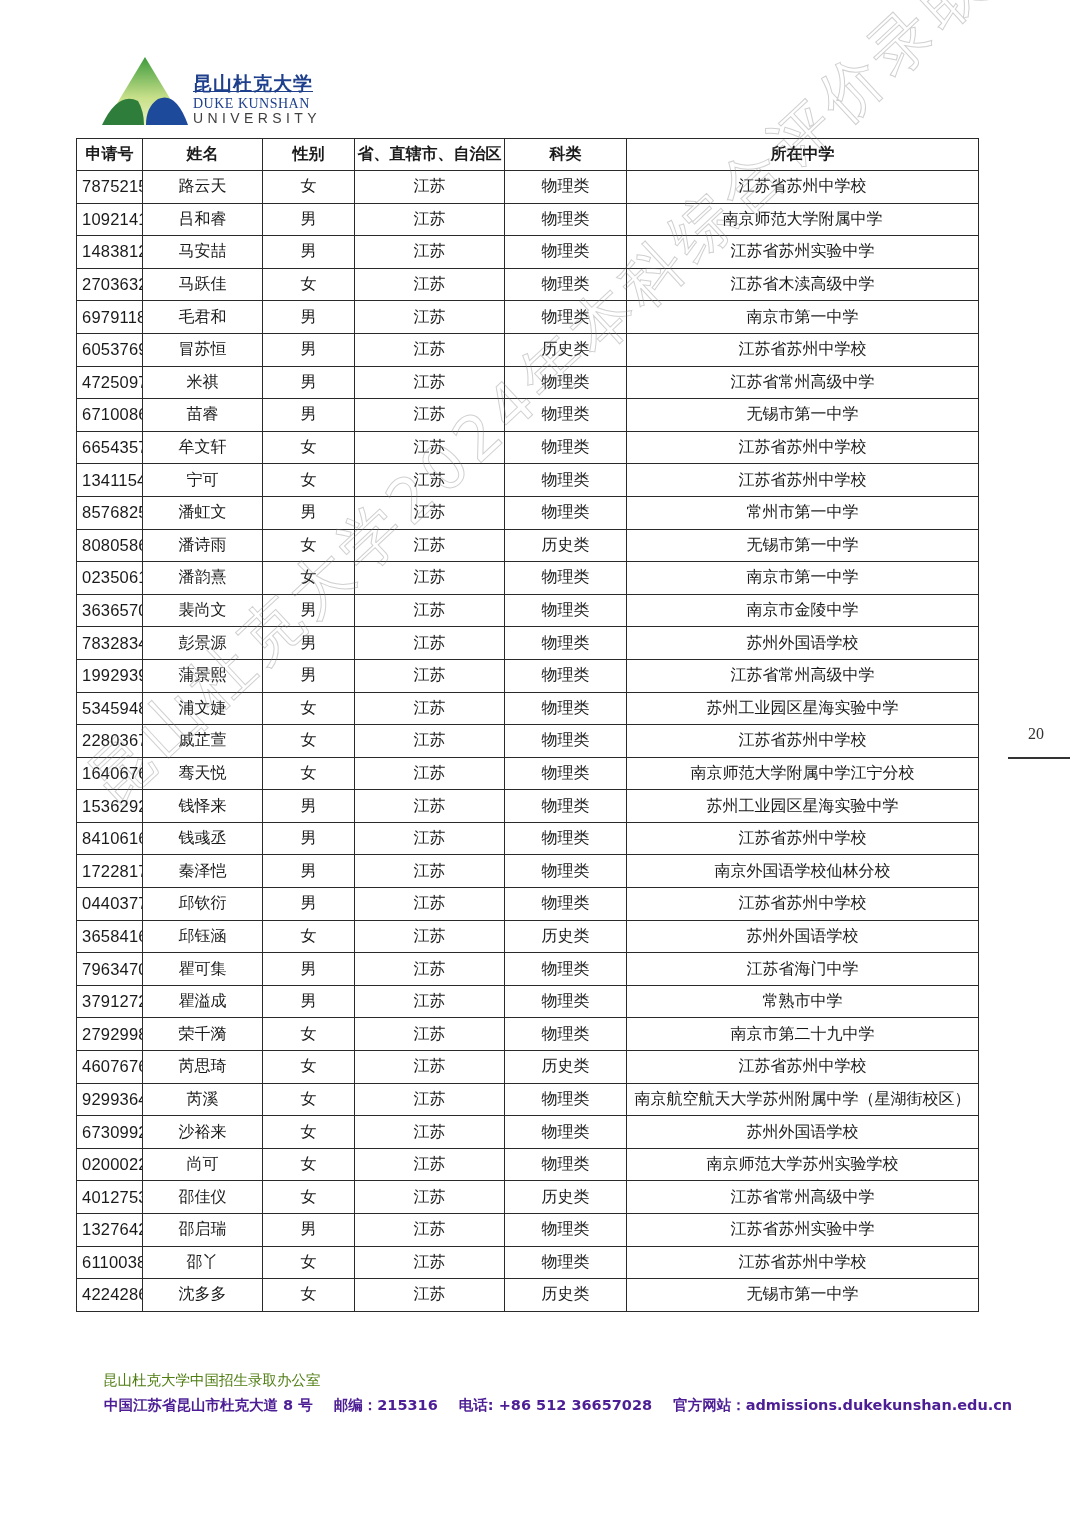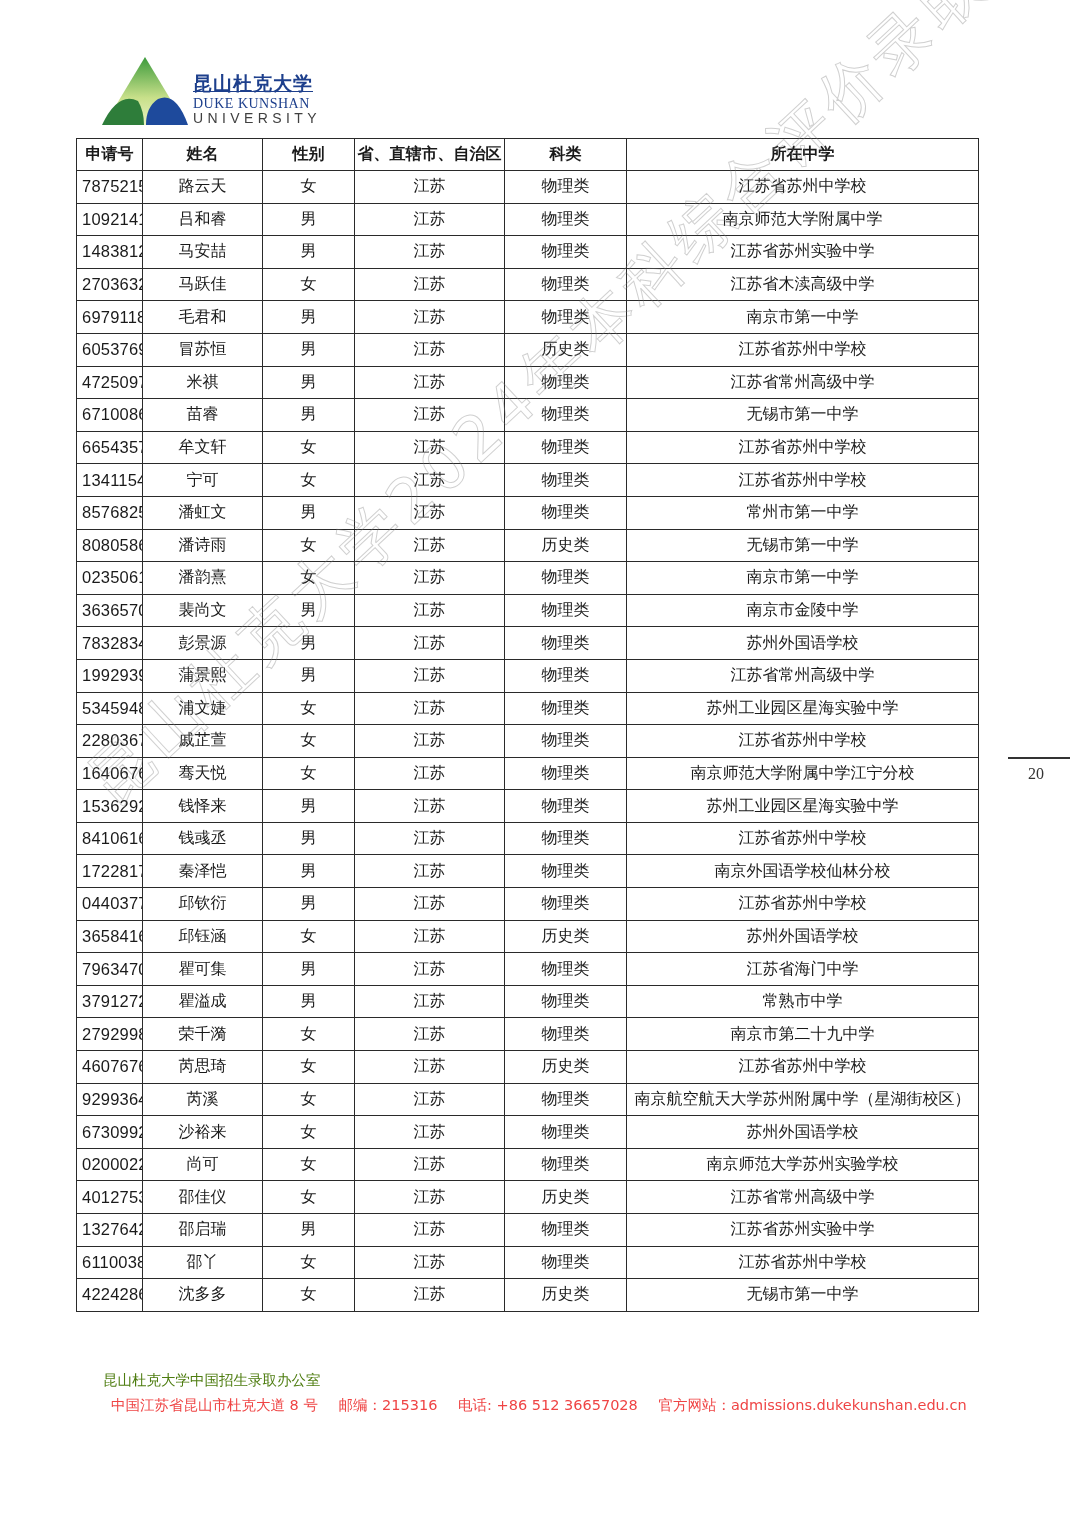--- a/index.html
+++ b/index.html
@@ -10,25 +10,25 @@
   .logo-cn { position: absolute; left: 93px; top: 16px; font-size: 19px; font-weight: bold; color: #1d3f8c; letter-spacing: 1px; white-space: nowrap; text-decoration: underline; }
   .logo-en1 { position: absolute; left: 93px; top: 41px; font-size: 14px; color: #1d3f8c; font-family: Liberation Serif, serif; letter-spacing: 0.5px; white-space: nowrap; }
   .logo-en2 { position: absolute; left: 93px; top: 55px; font-size: 14px; color: #404040; font-family: "Liberation Sans", sans-serif; letter-spacing: 4.4px; white-space: nowrap; }
 
   table.roster { position: absolute; left: 76px; top: 138px; border-collapse: collapse; table-layout: fixed; width: 902px; }
   table.roster th, table.roster td { border: 1.6px solid #2a2a2a; height: 31.6px; padding: 0; text-align: center;
        font-size: 16px; white-space: nowrap; overflow: hidden; }
   table.roster th { font-weight: bold; font-size: 16px; height: 31px; }
   table.roster td.id { text-align: left; padding-left: 5px; font-family: "Liberation Sans", sans-serif; font-size: 16.5px; letter-spacing: 0.2px; } 
 
-  .page-num { position: absolute; left: 1028px; top: 725px; font-size: 16px; font-family: "Liberation Serif", serif; color: #333; margin-top: 40px; }
+  .page-num { position: absolute; left: 1028px; top: 725px; font-size: 16px; font-family: "Liberation Serif", serif; color: #333; }
   .page-line { position: absolute; left: 1008px; top: 757px; width: 62px; height: 1.5px; background: #333; }
 
   .footer1 { position: absolute; left: 103px; top: 1371px; font-size: 14.5px; color: #4d7c0f; }
-  .footer2 { position: absolute; left: 111px; top: 1396px; font-size: 14.5px; color: #ef4444; white-space: nowrap; }
+  .footer2 { position: absolute; left: 104px; top: 1396px; font-size: 14.5px; color: #4c1d95; white-space: nowrap; font-weight: bold; }
   .footer2 span { margin-right: 16px; }
 
   .watermark { position: absolute; left: 70px; top: 760px; width: 1100px; transform: rotate(-43deg); transform-origin: left top;
                font-size: 62px; color: rgba(120,120,120,0.18); white-space: nowrap; pointer-events: none; letter-spacing: 6px;
                -webkit-text-stroke: 1px rgba(120,120,120,0.35); -webkit-text-fill-color: transparent; }
 </style>
 </head>
 <body>
 
 <div class="logo">

